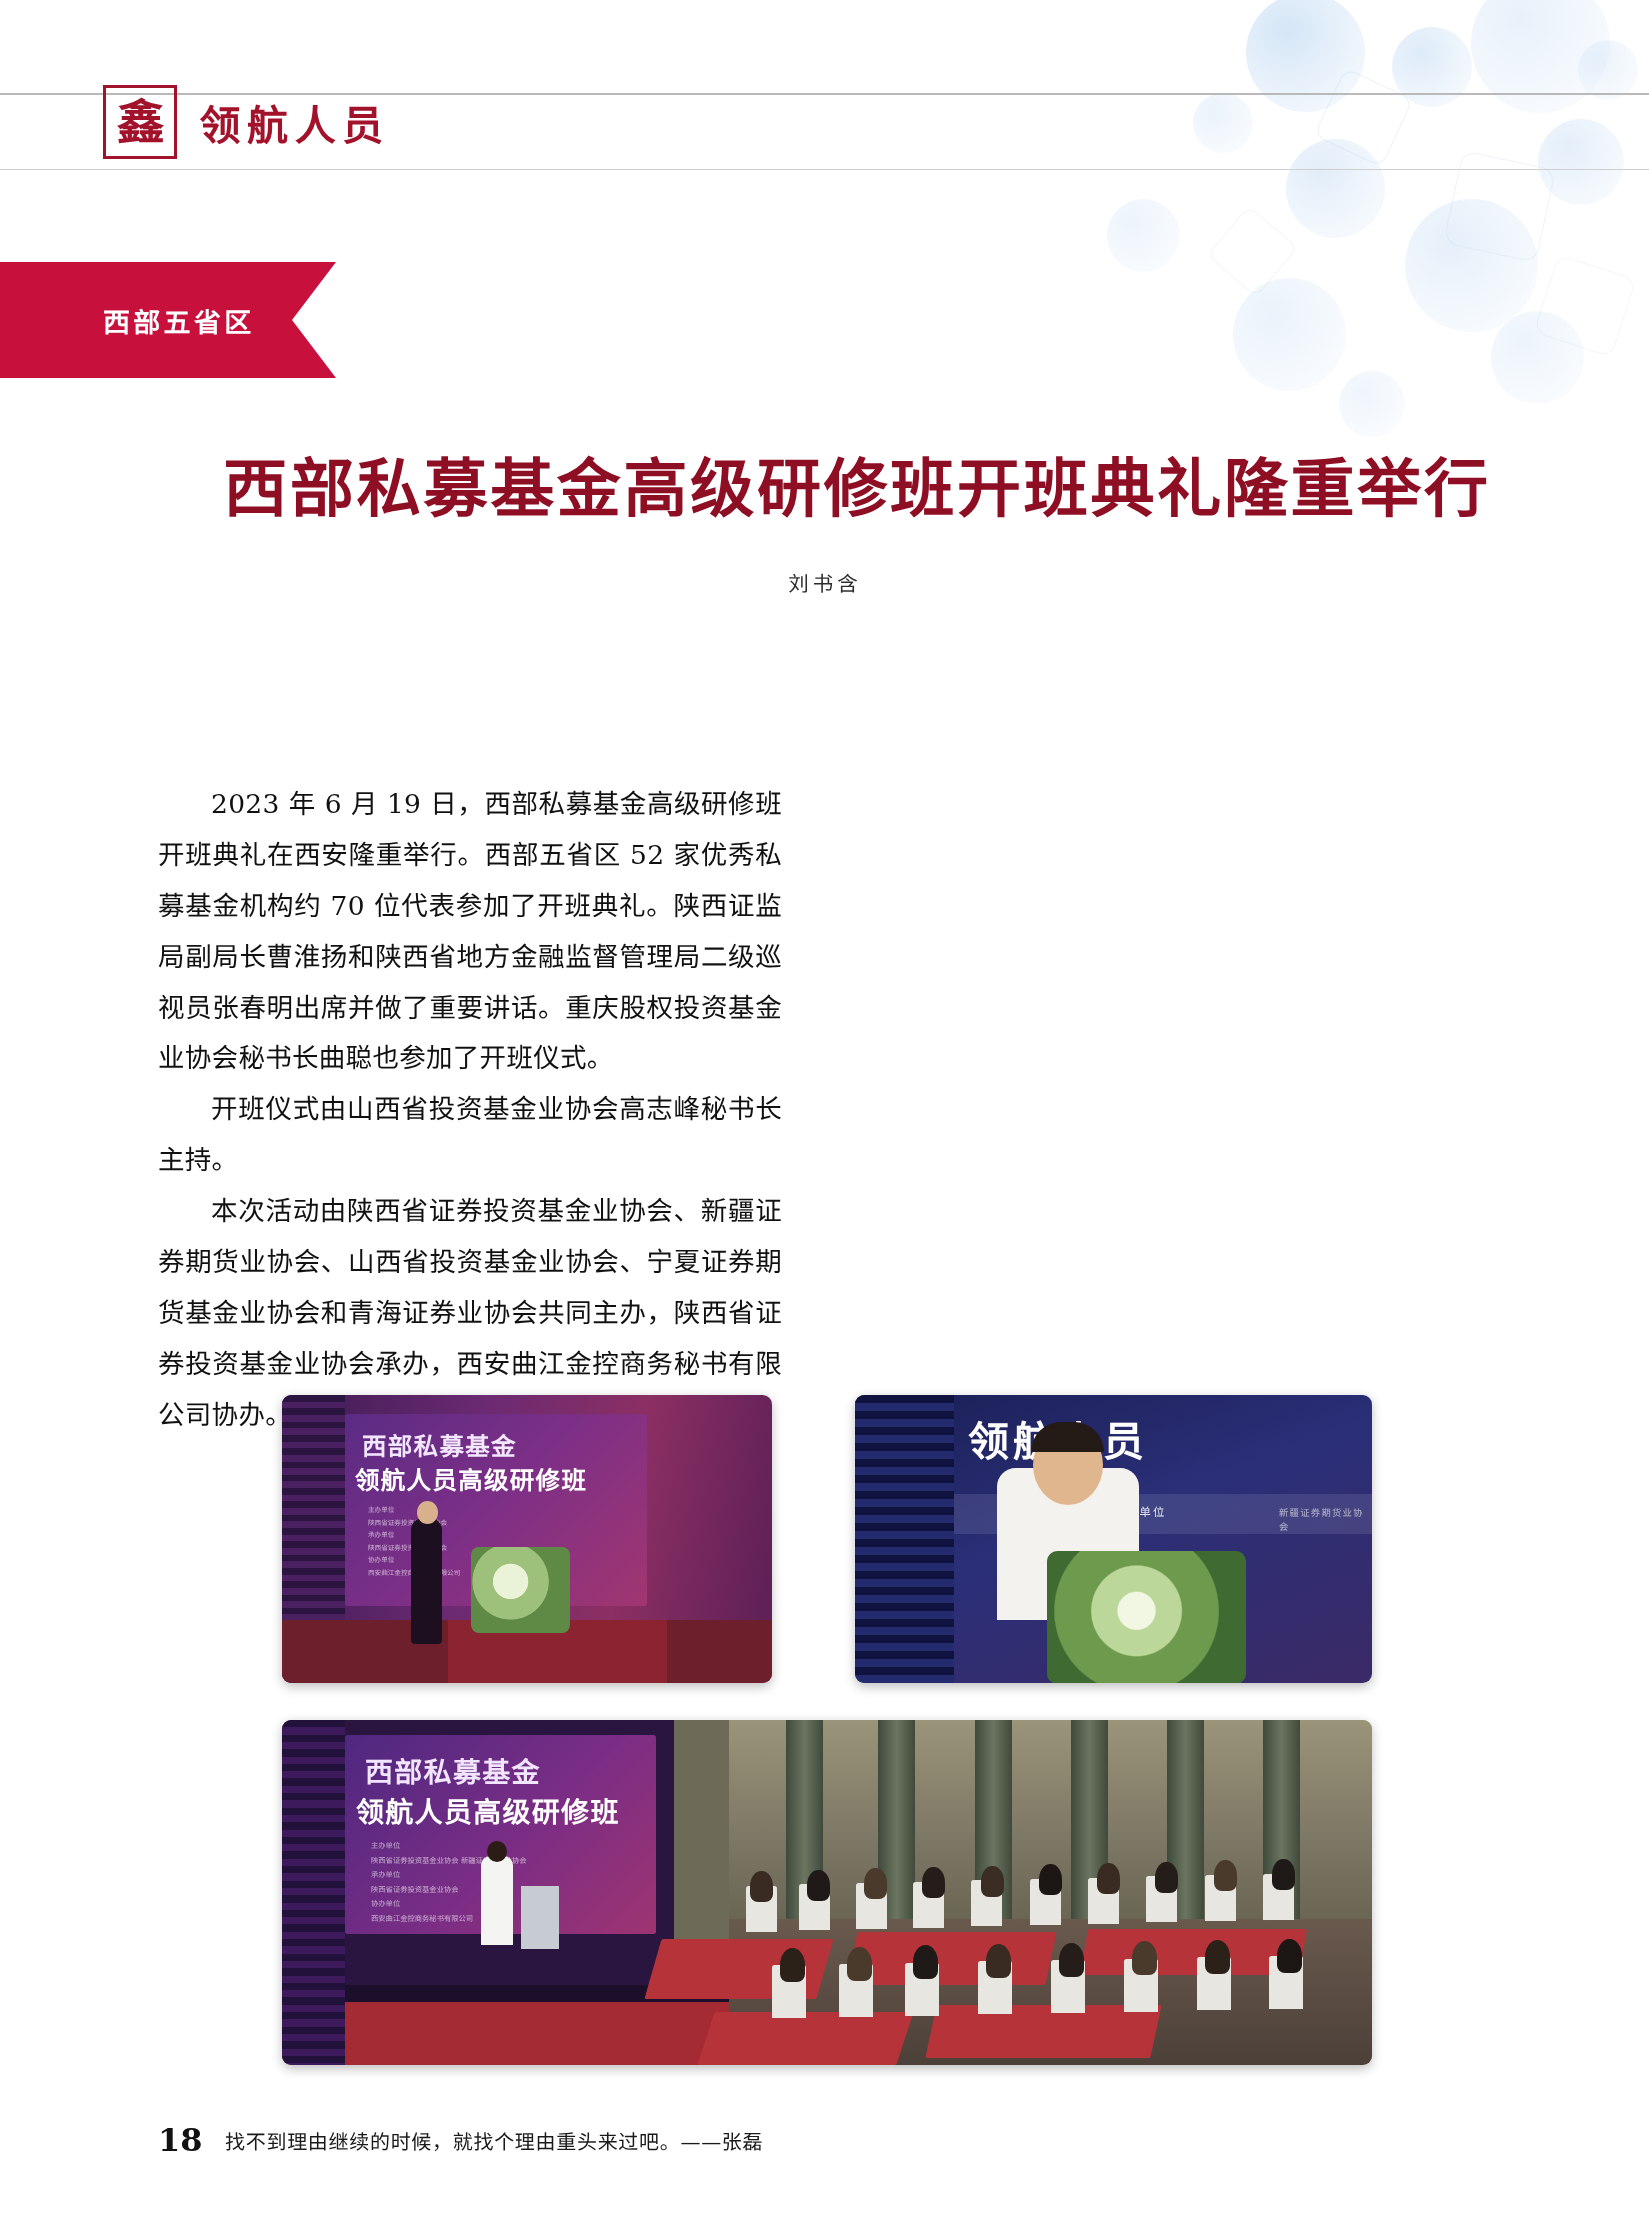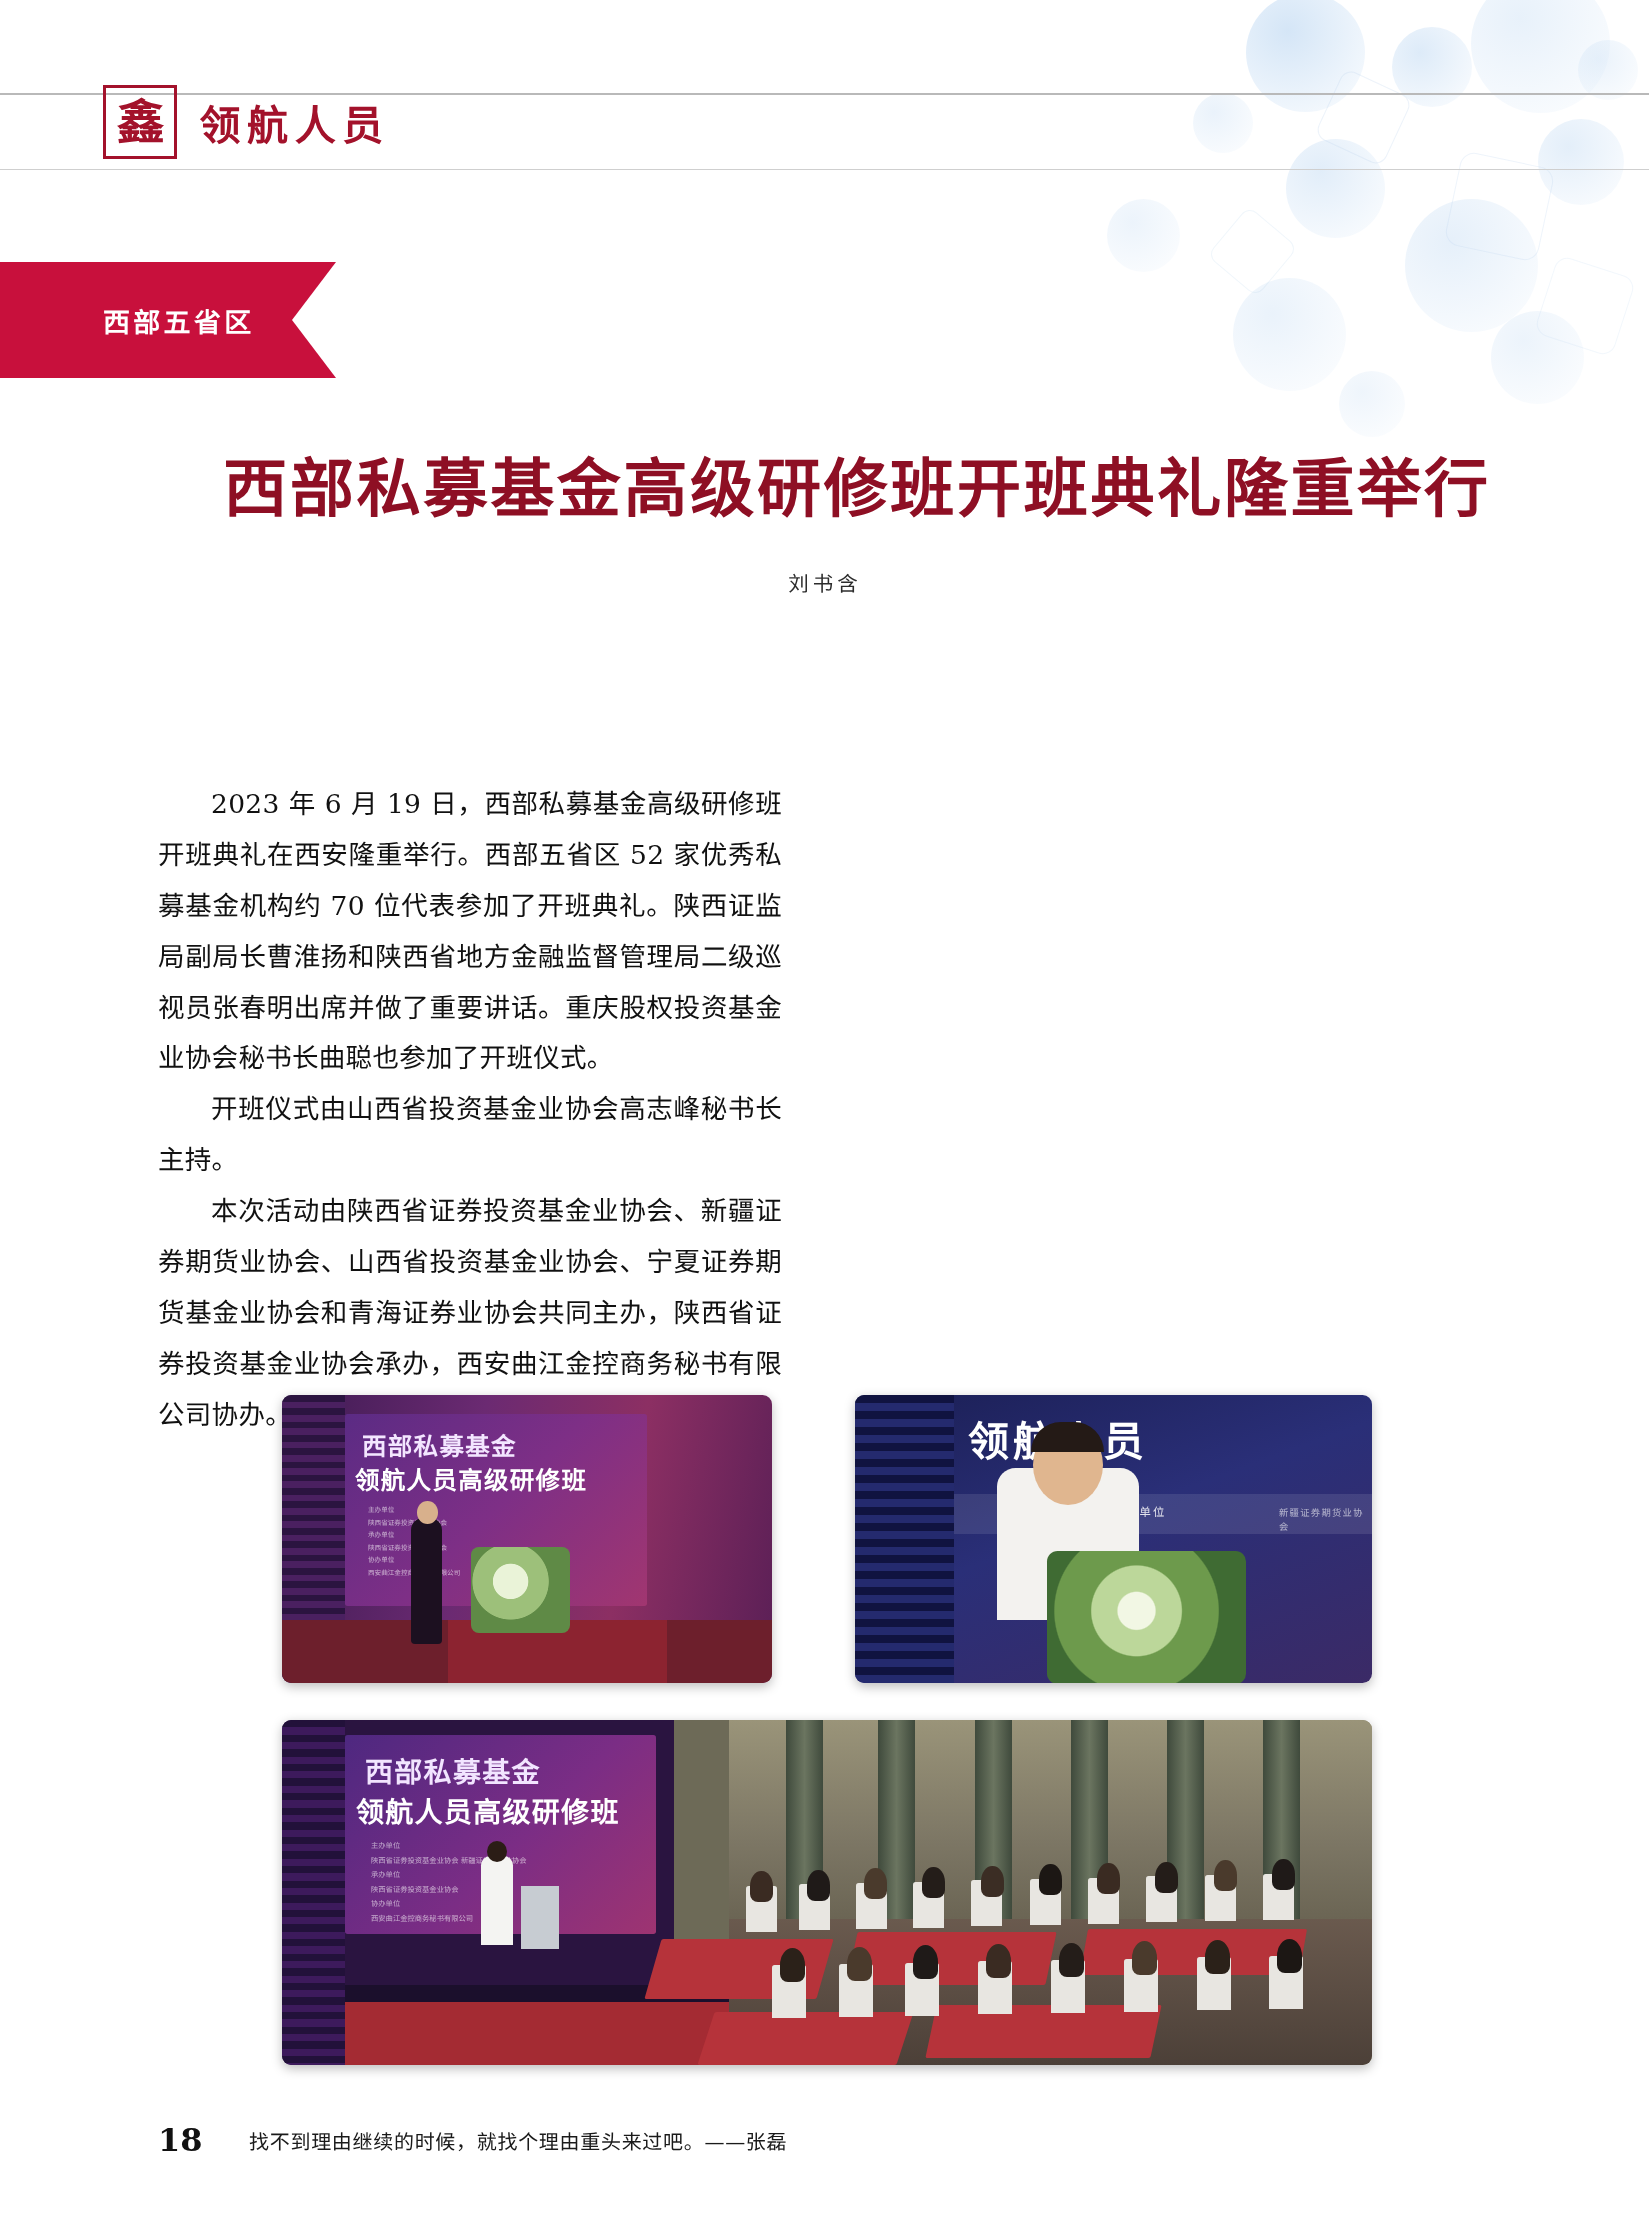--- a/index.html
+++ b/index.html
@@ -248,21 +248,20 @@
     font-size: 32px;
     font-weight: bold;
     color: #111;
     font-family: "DejaVu Serif", serif;
   }
   .footer-quote {
     font-size: 20px;
     color: #1a1a1a;
     letter-spacing: 0.7px;
     font-family: "DejaVu Serif", serif;
-    margin-left: 24px;
   }
 </style>
 </head>
 <body>
 
 <div class="bubble-layer">
   <div class="bubble" style="left:424px;top:-6.6px;width:119px;height:119px;"></div>
   <div class="bubble" style="left:570px;top:26.5px;width:80px;height:80px;opacity:.8;"></div>
   <div class="bubble" style="left:649px;top:-26.5px;width:139px;height:139px;opacity:.55;"></div>
   <div class="bubble" style="left:371px;top:93px;width:60px;height:60px;opacity:.5;"></div>

